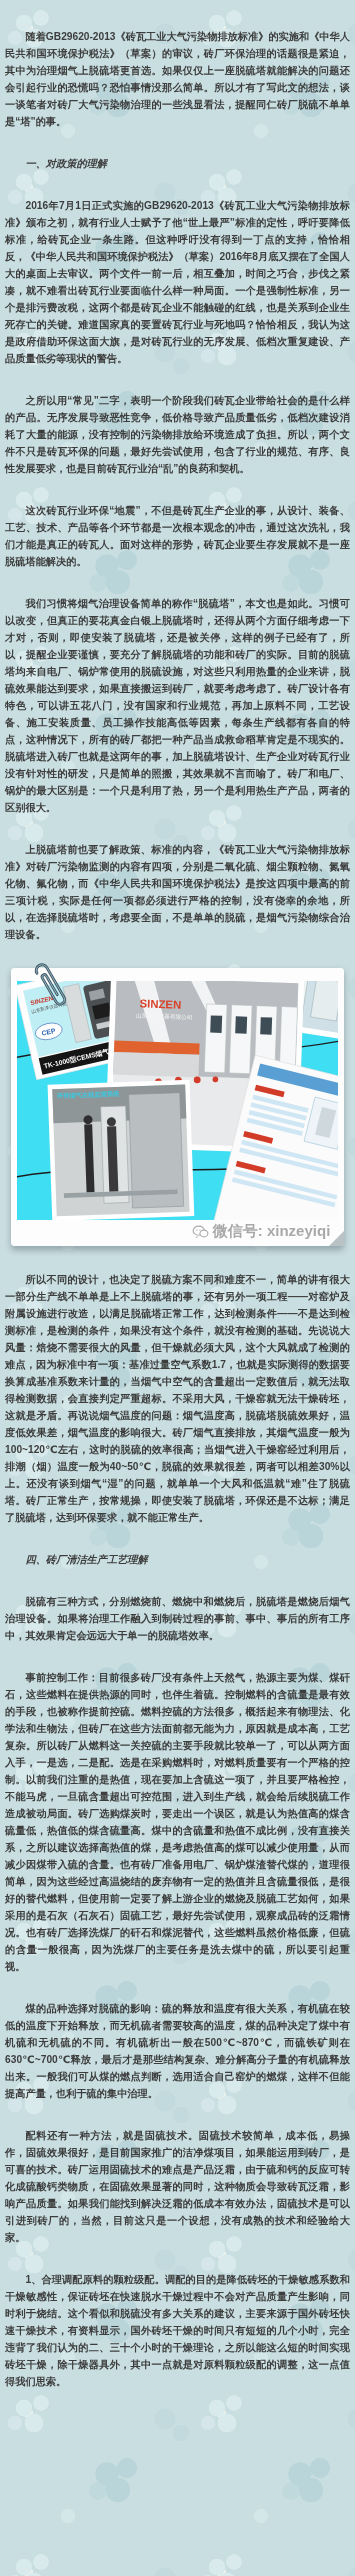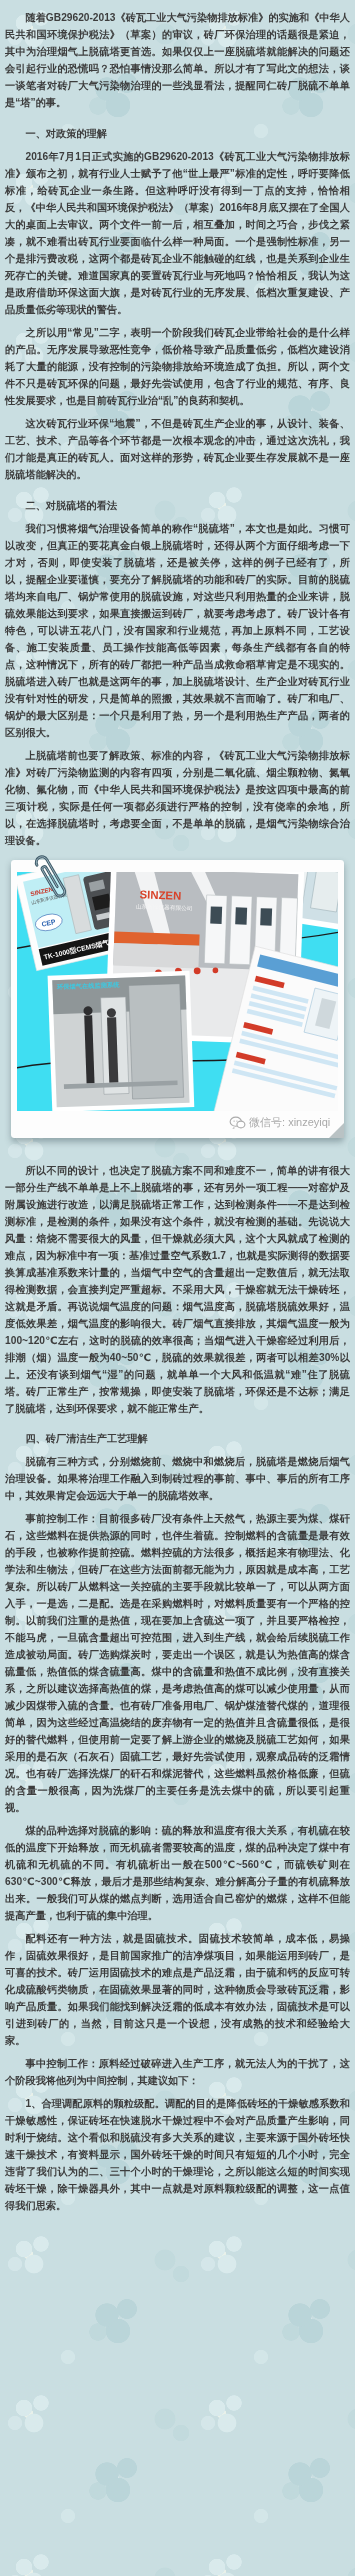--- a/index.html
+++ b/index.html
@@ -29,25 +29,25 @@
       radial-gradient(circle at 165px 34px, #c2dadd 0 10.2px, transparent 10.8px),
       radial-gradient(circle at 181px 48px, #c2dadd 0 8px, transparent 8.5px);
     background-size:193px 159px;
   }
   .content{padding:3.4px 5.1px 23px 5.1px;}
   .para, .heading{
     font-size:10.2px;
     line-height:17px;
     font-weight:bold;
     text-indent:2em;
-    margin:6px 0;
+    margin:25px 0;
     text-align:justify;
     color:#3d3d3d;
   }
-  .heading{margin-top:13.6px;}
+  .heading{margin-top:13.6px;font-style:italic;}
 
   
   .image-card{
     position:relative;
     width:333px;
     margin:11.4px auto 24px auto;
     background:#fdfdfd;
     border-radius:3.4px;
     box-shadow:0 3.4px 6.8px rgba(40,60,70,.35);
     padding:12.5px 5.7px 3.4px 5.7px;
@@ -68,43 +68,42 @@
   .wechat-row{
     height:23px;
     display:flex;
     align-items:center;
     justify-content:flex-end;
     gap:3.4px;
     padding-right:8px;
   }
   .wechat-id{
     color:#a9a9a9;
-    font-size:11px;
-    font-weight:normal;
+    font-size:15px;
+    font-weight:bold;
   }
   .curl{
     position:absolute;
     right:0;bottom:0;
     width:0;height:0;
     border-left:15px solid transparent;
     border-bottom:15px solid #b9c2c4;
   }
 </style>
 </head>
 <body>
 
 <div class="page">
   <div class="content">
 
     <div class="para">随着GB29620-2013《砖瓦工业大气污染物排放标准》的实施和《中华人民共和国环境保护税法》（草案）的审议，砖厂环保治理的话题很是紧迫，其中为治理烟气上脱硫塔更首选。如果仅仅上一座脱硫塔就能解决的问题还会引起行业的恐慌吗？恐怕事情没那么简单。所以才有了写此文的想法，谈一谈笔者对砖厂大气污染物治理的一些浅显看法，提醒同仁砖厂脱硫不单单是“塔”的事。</div>
     <div class="heading">一、对政策的理解</div>
     <div class="para">2016年7月1日正式实施的GB29620-2013《砖瓦工业大气污染物排放标准》颁布之初，就有行业人士赋予了他“世上最严”标准的定性，呼吁要降低标准，给砖瓦企业一条生路。但这种呼吁没有得到一丁点的支持，恰恰相反，《中华人民共和国环境保护税法》（草案）2016年8月底又摆在了全国人大的桌面上去审议。两个文件一前一后，相互叠加，时间之巧合，步伐之紧凑，就不难看出砖瓦行业要面临什么样一种局面。一个是强制性标准，另一个是排污费改税，这两个都是砖瓦企业不能触碰的红线，也是关系到企业生死存亡的关键。难道国家真的要置砖瓦行业与死地吗？恰恰相反，我认为这是政府借助环保这面大旗，是对砖瓦行业的无序发展、低档次重复建设、产品质量低劣等现状的警告。</div>
     <div class="para">之所以用“常见”二字，表明一个阶段我们砖瓦企业带给社会的是什么样的产品。无序发展导致恶性竞争，低价格导致产品质量低劣，低档次建设消耗了大量的能源，没有控制的污染物排放给环境造成了负担。所以，两个文件不只是砖瓦环保的问题，最好先尝试使用，包含了行业的规范、有序、良性发展要求，也是目前砖瓦行业治“乱”的良药和契机。</div>
     <div class="para">这次砖瓦行业环保“地震”，不但是砖瓦生产企业的事，从设计、装备、工艺、技术、产品等各个环节都是一次根本观念的冲击，通过这次洗礼，我们才能是真正的砖瓦人。面对这样的形势，砖瓦企业要生存发展就不是一座脱硫塔能解决的。</div>
-    <div class="heading">二、对脱硫塔的看法</div>
     <div class="para">我们习惯将烟气治理设备简单的称作“脱硫塔”，本文也是如此。习惯可以改变，但真正的要花真金白银上脱硫塔时，还得从两个方面仔细考虑一下才对，否则，即使安装了脱硫塔，还是被关停，这样的例子已经有了，所以，提醒企业要谨慎，要充分了解脱硫塔的功能和砖厂的实际。目前的脱硫塔均来自电厂、锅炉常使用的脱硫设施，对这些只利用热量的企业来讲，脱硫效果能达到要求，如果直接搬运到砖厂，就要考虑考虑了。砖厂设计各有特色，可以讲五花八门，没有国家和行业规范，再加上原料不同，工艺设备、施工安装质量、员工操作技能高低等因素，每条生产线都有各自的特点，这种情况下，所有的砖厂都把一种产品当成救命稻草肯定是不现实的。脱硫塔进入砖厂也就是这两年的事，加上脱硫塔设计、生产企业对砖瓦行业没有针对性的研发，只是简单的照搬，其效果就不言而喻了。砖厂和电厂、锅炉的最大区别是：一个只是利用了热，另一个是利用热生产产品，两者的区别很大。</div>
     <div class="para">上脱硫塔前也要了解政策、标准的内容，《砖瓦工业大气污染物排放标准》对砖厂污染物监测的内容有四项，分别是二氧化硫、烟尘颗粒物、氮氧化物、氟化物，而《中华人民共和国环境保护税法》是按这四项中最高的前三项计税，实际是任何一项都必须进行严格的控制，没有侥幸的余地，所以，在选择脱硫塔时，考虑要全面，不是单单的脱硫，是烟气污染物综合治理设备。</div>
 
     <div class="image-card">
       <svg class="paperclip" viewBox="0 0 70 110">
         <g transform="rotate(-30 35 55)">
           <path d="M24 18 a10 10 0 0 1 20 0 L44 78 a8 8 0 0 1 -16 0 L28 30 a4 4 0 0 1 8 0 L36 68" fill="none" stroke="#3e5a68" stroke-width="5" stroke-linecap="round"></path>
           <path d="M24 18 a10 10 0 0 1 20 0 L44 78 a8 8 0 0 1 -16 0 L28 30 a4 4 0 0 1 8 0 L36 68" fill="none" stroke="#9db6c0" stroke-width="1.5" stroke-linecap="round"></path>
         </g>
       </svg>
@@ -207,20 +206,19 @@
         </svg>
         <span class="wechat-id">微信号: xinzeyiqi</span>
       </div>
       <div class="curl"></div>
     </div>
 
     <div class="para">所以不同的设计，也决定了脱硫方案不同和难度不一，简单的讲有很大一部分生产线不单单是上不上脱硫塔的事，还有另外一项工程——对窑炉及附属设施进行改造，以满足脱硫塔正常工作，达到检测条件——不是达到检测标准，是检测的条件，如果没有这个条件，就没有检测的基础。先说说大风量：焙烧不需要很大的风量，但干燥就必须大风，这个大风就成了检测的难点，因为标准中有一项：基准过量空气系数1.7，也就是实际测得的数据要换算成基准系数来计量的，当烟气中空气的含量超出一定数值后，就无法取得检测数据，会直接判定严重超标。不采用大风，干燥窑就无法干燥砖坯，这就是矛盾。再说说烟气温度的问题：烟气温度高，脱硫塔脱硫效果好，温度低效果差，烟气温度的影响很大。砖厂烟气直接排放，其烟气温度一般为100~120℃左右，这时的脱硫的效率很高；当烟气进入干燥窑经过利用后，排潮（烟）温度一般为40~50℃，脱硫的效果就很差，两者可以相差30%以上。还没有谈到烟气“湿”的问题，就单单一个大风和低温就“难”住了脱硫塔。砖厂正常生产，按常规操，即使安装了脱硫塔，环保还是不达标；满足了脱硫塔，达到环保要求，就不能正常生产。</div>
     <div class="heading">四、砖厂清洁生产工艺理解</div>
     <div class="para">脱硫有三种方式，分别燃烧前、燃烧中和燃烧后，脱硫塔是燃烧后烟气治理设备。如果将治理工作融入到制砖过程的事前、事中、事后的所有工序中，其效果肯定会远远大于单一的脱硫塔效率。</div>
     <div class="para">事前控制工作：目前很多砖厂没有条件上天然气，热源主要为煤、煤矸石，这些燃料在提供热源的同时，也伴生着硫。控制燃料的含硫量是最有效的手段，也被称作提前控硫。燃料控硫的方法很多，概括起来有物理法、化学法和生物法，但砖厂在这些方法面前都无能为力，原因就是成本高，工艺复杂。所以砖厂从燃料这一关控硫的主要手段就比较单一了，可以从两方面入手，一是选，二是配。选是在采购燃料时，对燃料质量要有一个严格的控制。以前我们注重的是热值，现在要加上含硫这一项了，并且要严格检控，不能马虎，一旦硫含量超出可控范围，进入到生产线，就会给后续脱硫工作造成被动局面。砖厂选购煤炭时，要走出一个误区，就是认为热值高的煤含硫量低，热值低的煤含硫量高。煤中的含硫量和热值不成比例，没有直接关系，之所以建议选择高热值的煤，是考虑热值高的煤可以减少使用量，从而减少因煤带入硫的含量。也有砖厂准备用电厂、锅炉煤渣替代煤的，道理很简单，因为这些经过高温烧结的废弃物有一定的热值并且含硫量很低，是很好的替代燃料，但使用前一定要了解上游企业的燃烧及脱硫工艺如何，如果采用的是石灰（石灰石）固硫工艺，最好先尝试使用，观察成品砖的泛霜情况。也有砖厂选择洗煤厂的矸石和煤泥替代，这些燃料虽然价格低廉，但硫的含量一般很高，因为洗煤厂的主要任务是洗去煤中的硫，所以要引起重视。</div>
-    <div class="para">煤的品种选择对脱硫的影响：硫的释放和温度有很大关系，有机硫在较低的温度下开始释放，而无机硫者需要较高的温度，煤的品种决定了煤中有机硫和无机硫的不同。有机硫析出一般在500℃~560℃，而硫铁矿则在630℃~300℃释放，最后才是那些结构复杂、难分解高分子量的有机硫释放出来。一般我们可从煤的燃点判断，选用适合自己窑炉的燃煤，这样不但能提高产量，也利于硫的集中治理。</div>
+    <div class="para">煤的品种选择对脱硫的影响：硫的释放和温度有很大关系，有机硫在较低的温度下开始释放，而无机硫者需要较高的温度，煤的品种决定了煤中有机硫和无机硫的不同。有机硫析出一般在500℃~870℃，而硫铁矿则在630℃~700℃释放，最后才是那些结构复杂、难分解高分子量的有机硫释放出来。一般我们可从煤的燃点判断，选用适合自己窑炉的燃煤，这样不但能提高产量，也利于硫的集中治理。</div>
     <div class="para">配料还有一种方法，就是固硫技术。固硫技术较简单，成本低，易操作，固硫效果很好，是目前国家推广的洁净煤项目，如果能运用到砖厂，是可喜的技术。砖厂运用固硫技术的难点是产品泛霜，由于硫和钙的反应可转化成硫酸钙类物质，在固硫效果显著的同时，这种物质会导致砖瓦泛霜，影响产品质量。如果我们能找到解决泛霜的低成本有效办法，固硫技术是可以引进到砖厂的，当然，目前这只是一个设想，没有成熟的技术和经验给大家。</div>
-    <div class="para">事中控制工作：原料经过破碎进入生产工序，就无法人为的干扰了，这个阶段我将他列为中间控制，其建议如下：</div>
     <div class="para">1、合理调配原料的颗粒级配。调配的目的是降低砖坯的干燥敏感系数和干燥敏感性，保证砖坯在快速脱水干燥过程中不会对产品质量产生影响，同时利于烧结。这个看似和脱硫没有多大关系的建议，主要来源于国外砖坯快速干燥技术，有资料显示，国外砖坯干燥的时间只有短短的几个小时，完全违背了我们认为的二、三十个小时的干燥理论，之所以能这么短的时间实现砖坯干燥，除干燥器具外，其中一点就是对原料颗粒级配的调整，这一点值得我们思索。</div>
 
   </div>
 </div>
 
 
 </body></html>

